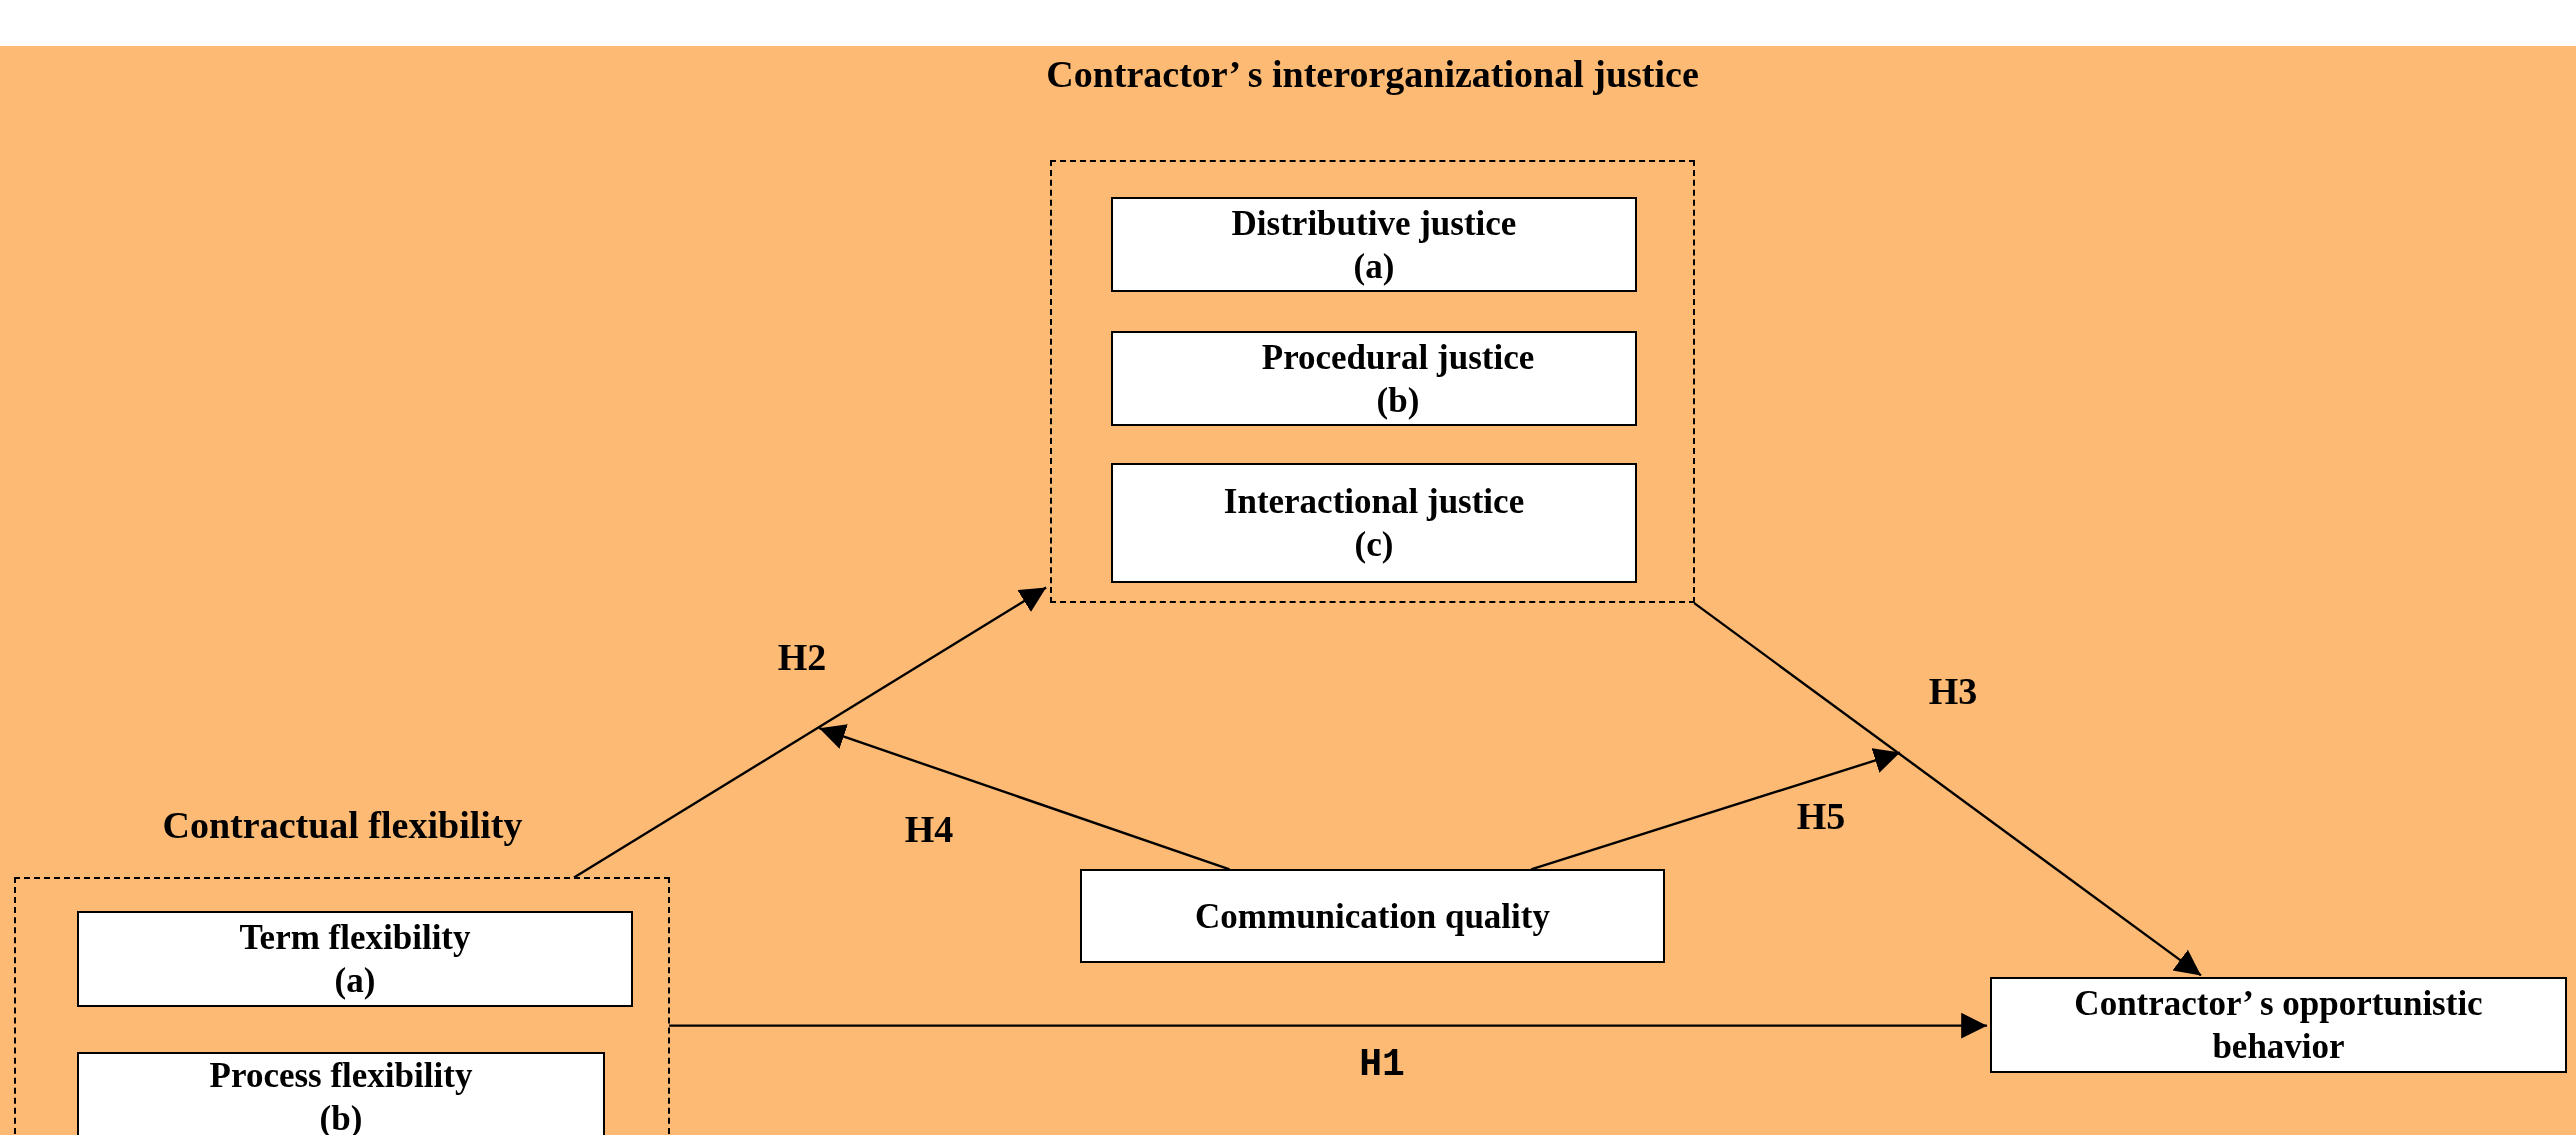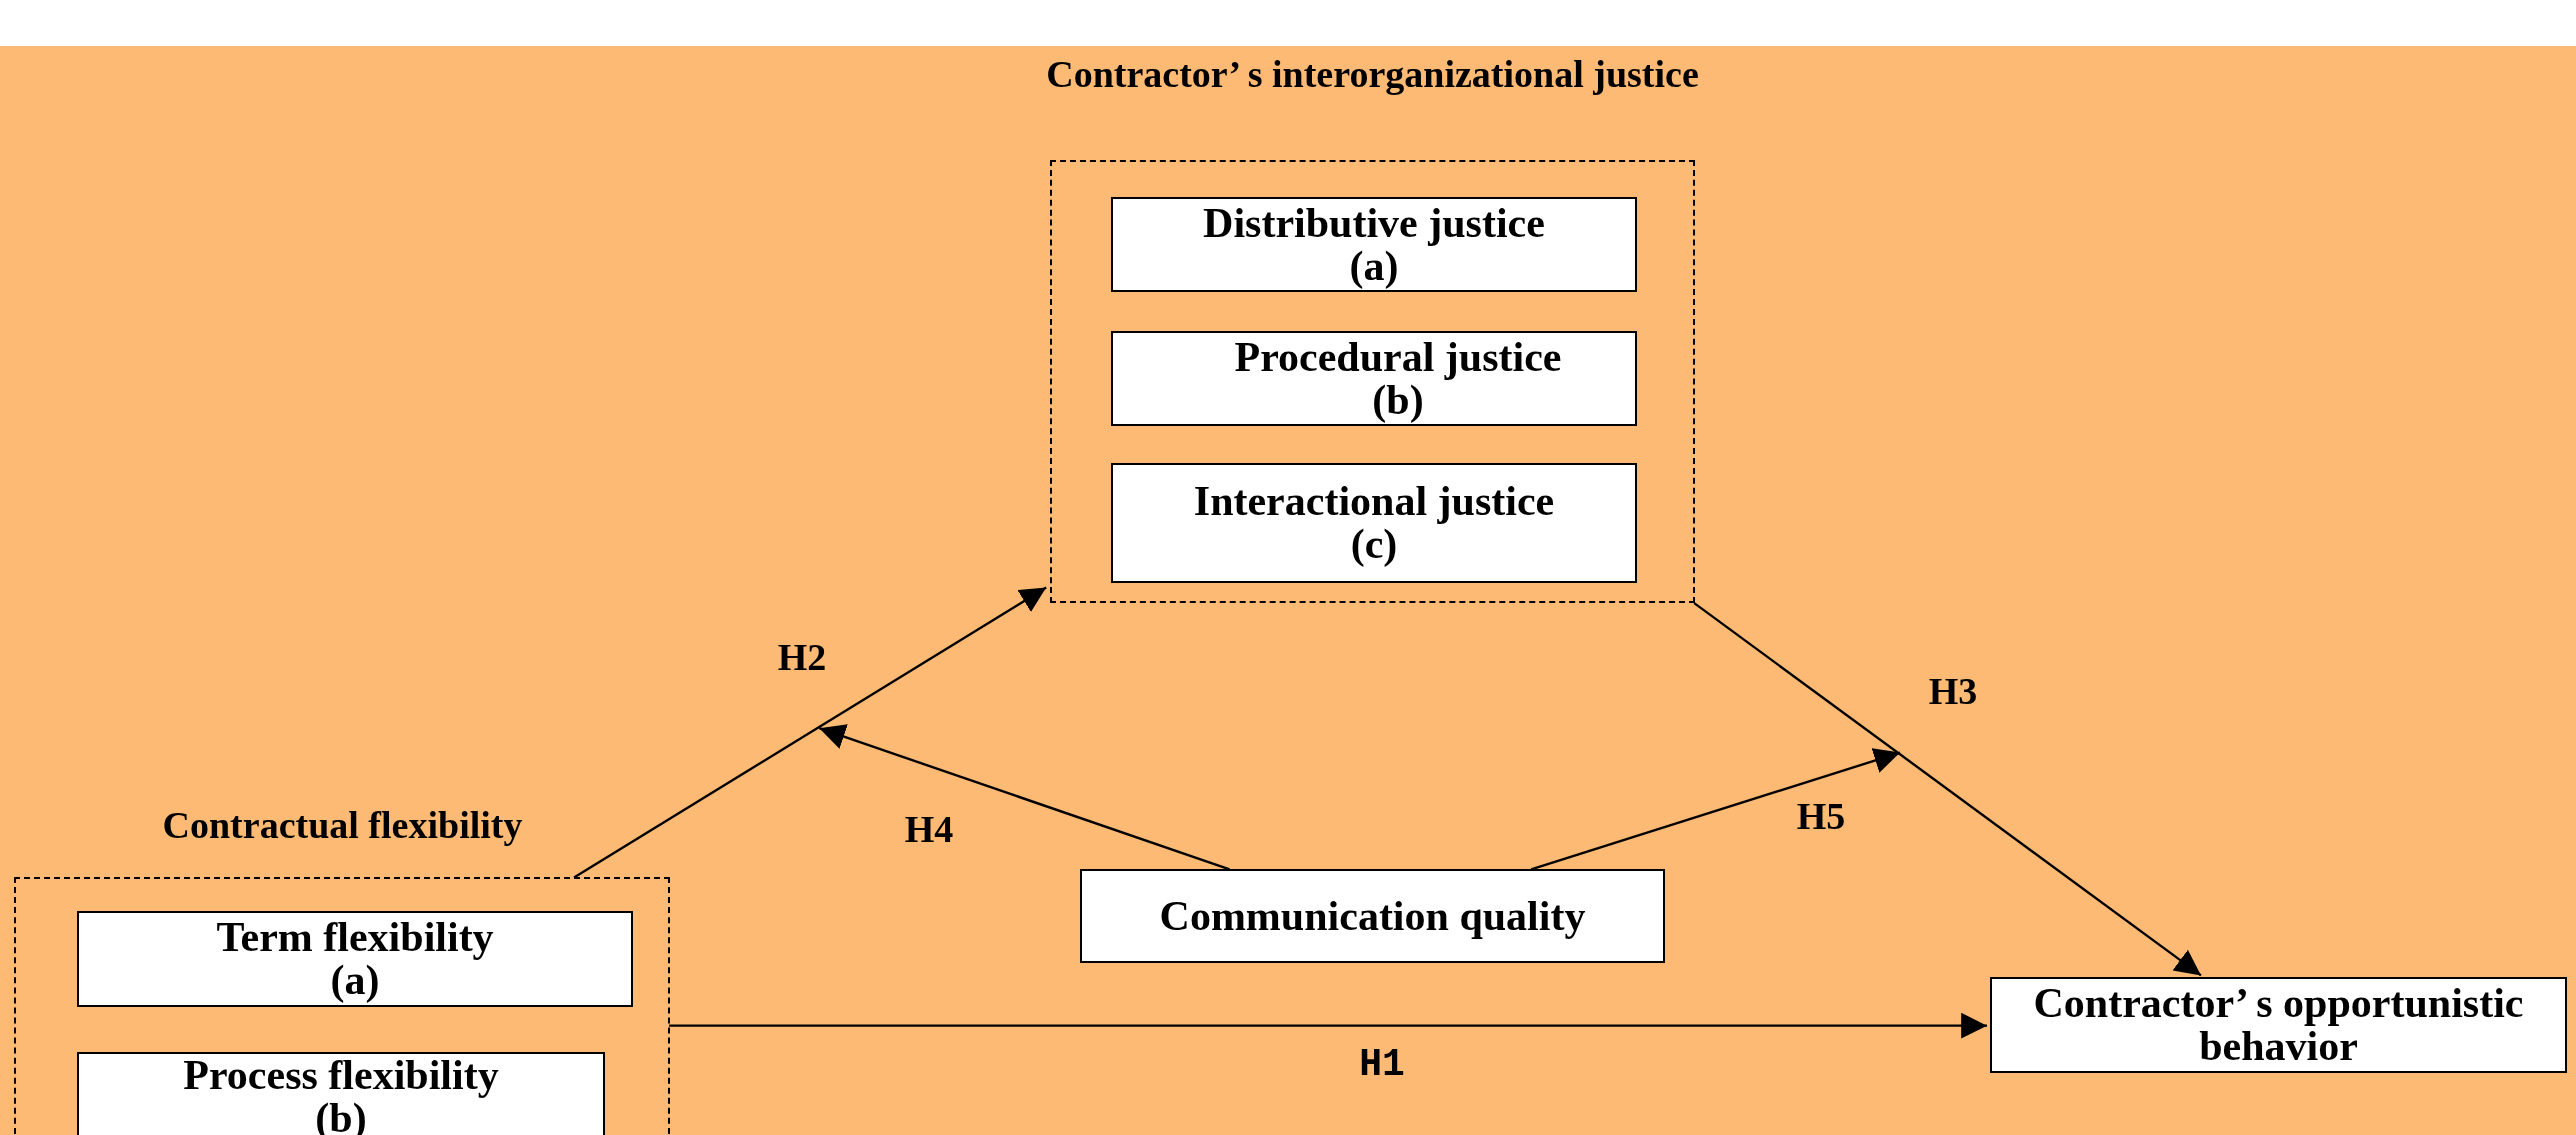--- a/index.html
+++ b/index.html
@@ -17,21 +17,21 @@
   #edges{position:absolute;left:0;top:0;width:2576px;height:1136px;}
   #edges line{stroke:#000;stroke-width:3.5;}
 
   .dashed{position:absolute;border:2px dashed #000;box-sizing:border-box;background:transparent;}
   #group-justice{left:1050px;top:114px;width:645px;height:443px;}
   #group-contractual{left:13.6px;top:831px;width:656px;height:287px;}
 
   .box{
     position:absolute;border:2px solid #000;box-sizing:border-box;background:#fff;
     display:flex;flex-direction:column;align-items:center;justify-content:center;
-    text-align:left;font-size:42px;line-height:43px;
+    text-align:left;font-size:35px;line-height:43px;
   }
   #box-distributive{left:1111px;top:151px;width:526px;height:95px;}
   #box-procedural{left:1111px;top:285px;width:526px;height:95px;padding-left:48px;}
   #box-interactional{left:1111px;top:417px;width:526px;height:120px;}
   #box-term{left:77px;top:865px;width:556px;height:96px;}
   #box-process{left:77px;top:1006px;width:528px;height:89px;}
   #box-communication{left:1080px;top:823px;width:585px;height:94px;}
   #box-opportunistic{left:1990px;top:931px;width:577px;height:96px;}
 
   .glabel{position:absolute;text-align:center;font-size:38px;line-height:49px;}

